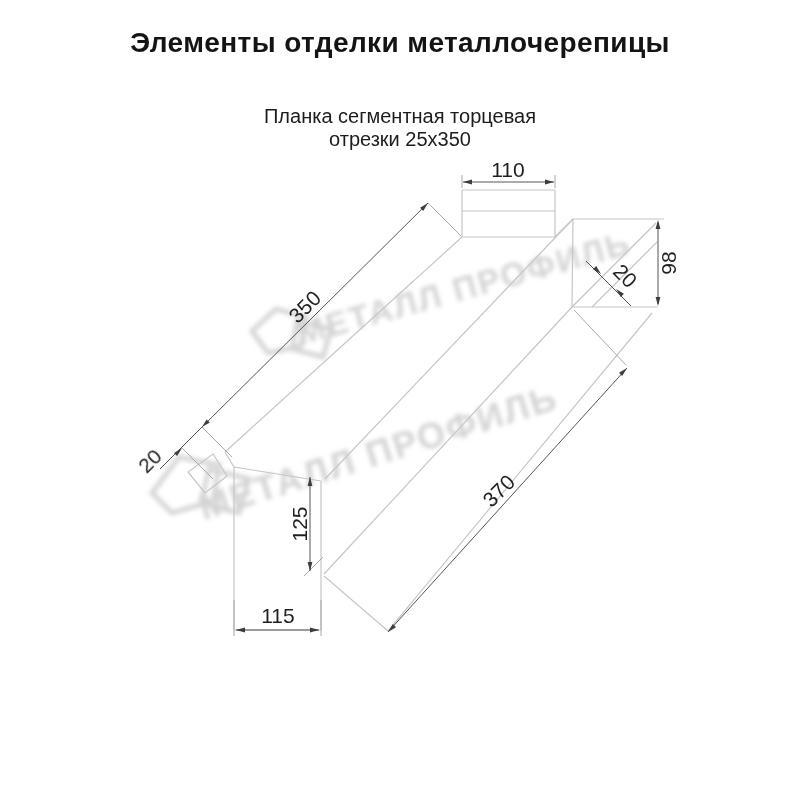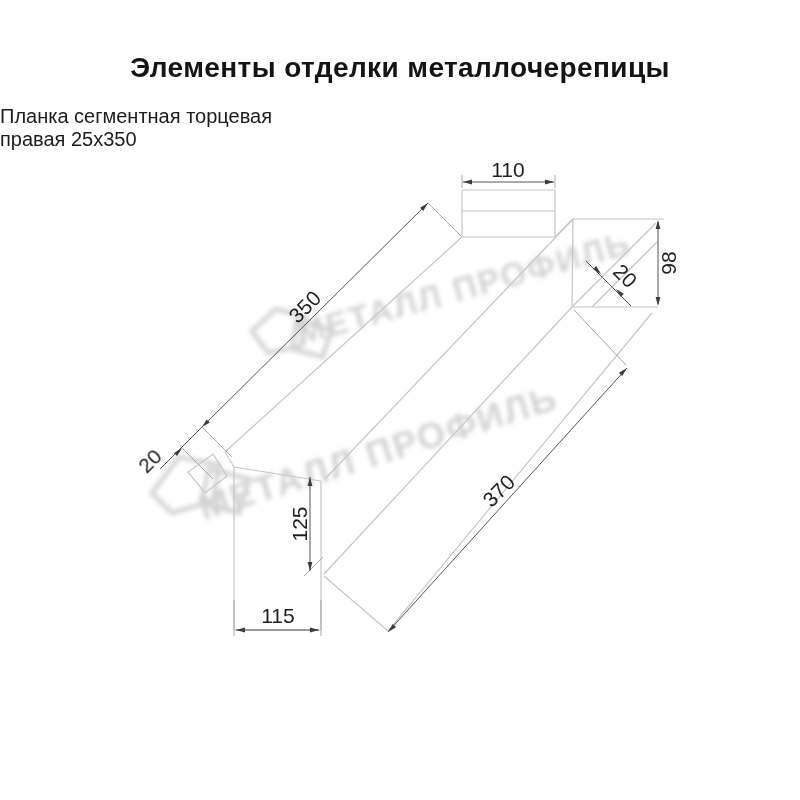--- a/index.html
+++ b/index.html
@@ -1,20 +1,20 @@
 <!DOCTYPE html>
 <html><head>
 <meta charset="utf-8">
 <style>
   html,body{margin:0;padding:0;background:#ffffff;}
   .page{position:relative;width:800px;height:800px;background:#fff;overflow:hidden;
         font-family:"Liberation Sans",sans-serif;}
   .title{position:absolute;top:27px;left:0;width:100%;text-align:center;
-         font-size:28px;font-weight:bold;color:#141414;letter-spacing:.4px;margin-top:25px;}
-  .subtitle{position:absolute;top:105px;left:0;width:100%;
+         font-size:28px;font-weight:bold;color:#141414;letter-spacing:.4px;}
+  .subtitle{position:absolute;top:105px;left:0;width:100%;text-align:center;
             font-size:20px;line-height:23px;color:#1c1c1c;}
   .footer{position:absolute;left:14px;top:740px;font-size:16px;line-height:23px;color:#1a1a1a;}
   svg.drawing{position:absolute;left:0;top:0;width:800px;height:800px;}
   .shape{stroke:#c6c6c6;stroke-width:1.2;fill:none;}
   .ext{stroke:#a8a8a8;stroke-width:1;fill:none;}
   .dim{stroke:#555555;stroke-width:1;fill:none;}
   .arr{fill:#3d3d3d;stroke:none;}
   .dtxt{fill:#1f1f1f;font-family:"Liberation Sans",sans-serif;font-size:21px;}
   .wm{filter:blur(2.2px);opacity:.8;}
   .wmtxt{fill:#c9c9c9;font-family:"Liberation Sans",sans-serif;font-weight:bold;letter-spacing:2px;}
@@ -22,21 +22,21 @@
 </style>
 </head>
 <body>
 
 <div class="page">
 
   <div class="title">Элементы отделки металлочерепицы</div>
 
   <div class="subtitle">
     <div>Планка сегментная торцевая</div>
-    <div>правая 25х350</div>
+    <div>отрезки 25х350</div>
   </div>
 
   <svg class="drawing" viewBox="0 0 800 800">
 
     <g class="wm">
       <g>
         <path class="wmlogo" d="M252,331 L276,309 L306,317 L301,346 L268,353 Z"></path>
         <path class="wmlogo" d="M297,321 L331,329 L323,357 L292,349 Z"></path>
       </g>
       <text class="wmtxt" font-size="33" text-anchor="middle" transform="translate(467,299) rotate(-15.5)">МЕТАЛЛ ПРОФИЛЬ</text>

